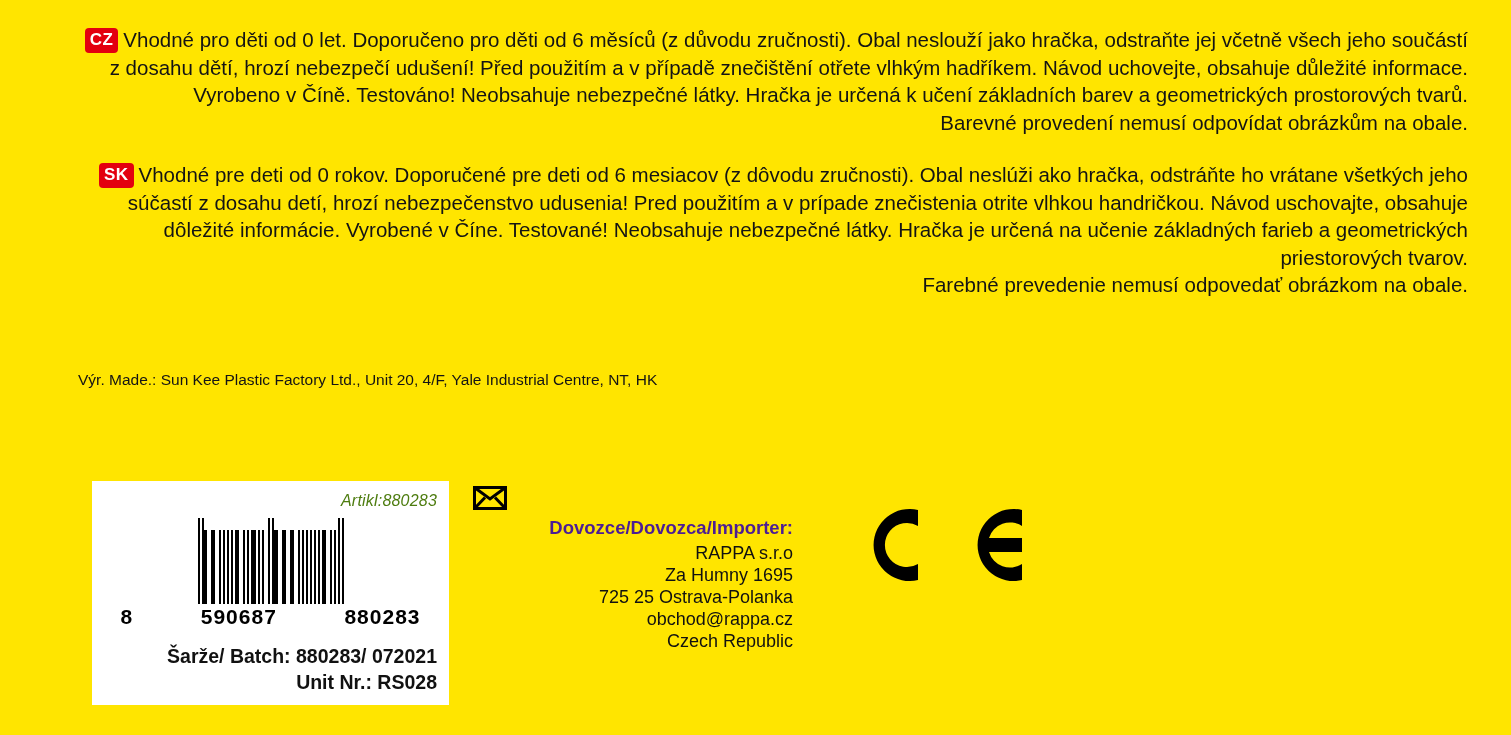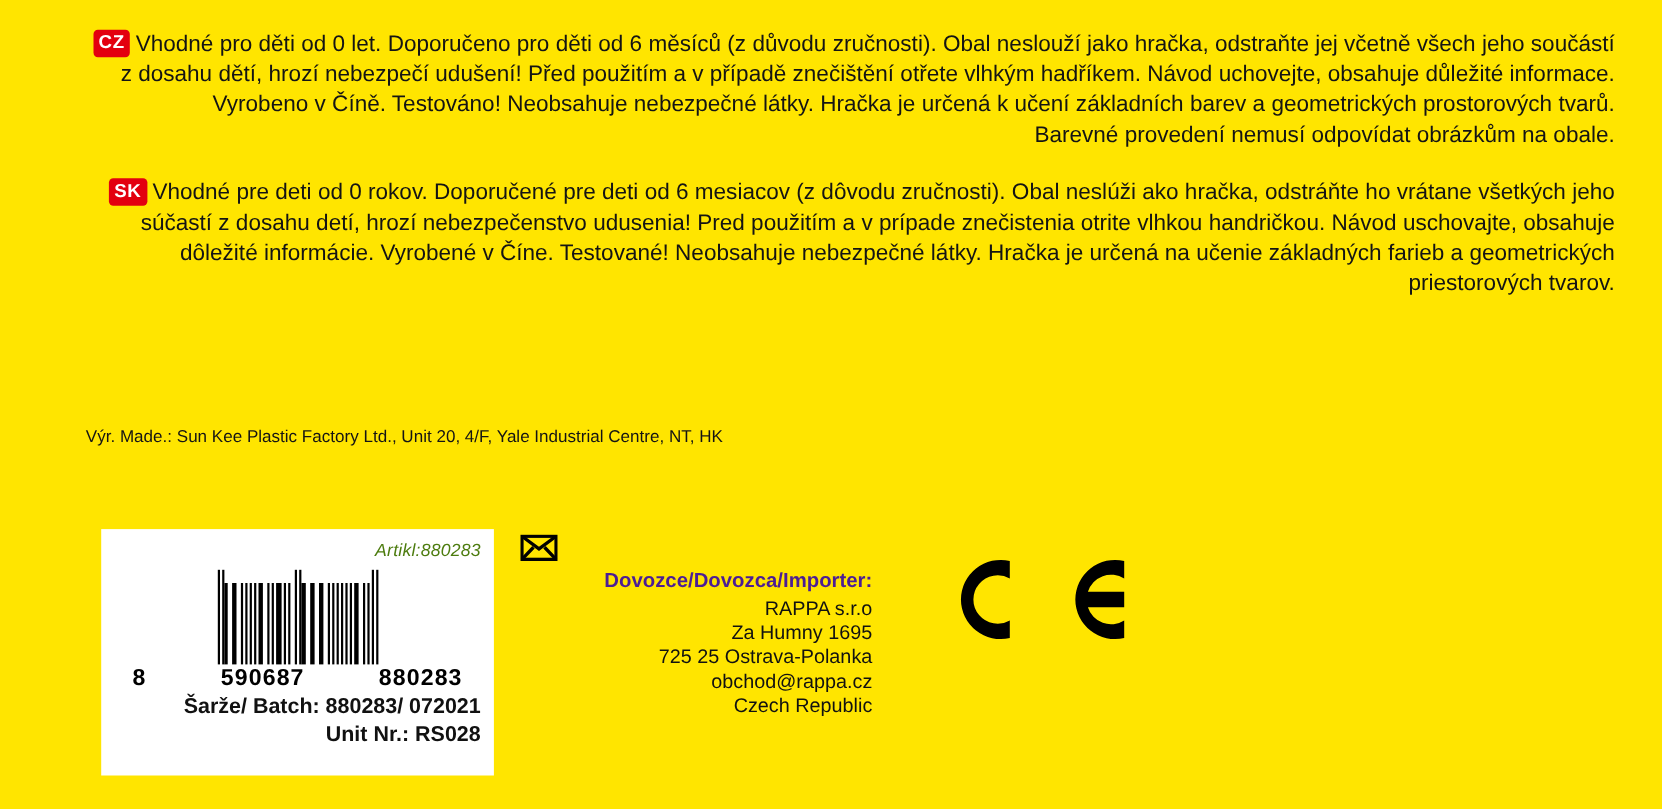--- a/index.html
+++ b/index.html
@@ -54,21 +54,21 @@
   .lang-text {
     display: inline;
   }
   .lang-tail {
     display: block;
   }
 
   .maker-line {
     position: absolute;
     left: 78px;
-    top: 388px;
+    top: 370px;
     font-size: 15.5px;
     line-height: 20px;
     color: #141414;
   }
 
   
   .barcode-card {
     position: absolute;
     left: 92px;
     top: 481px;
@@ -117,21 +117,21 @@
   .barcode-digits span {
     font-family: "Liberation Sans", sans-serif;
   }
   .batch-line, .item-line {
     font-size: 19.5px;
     font-weight: bold;
     line-height: 26px;
     color: #111;
   }
   .batch-line {
-    margin-top: 0;
+    margin-top: 14px;
   }
 
   
   .importer {
     position: absolute;
     left: 473px;
     top: 486px;
     width: 320px;
   }
   .mail-icon {
@@ -172,20 +172,21 @@
 
   <div class="warnings">
 
     <div class="lang-block cz">
       <span class="lang-badge">CZ</span><span class="lang-text">Vhodné pro děti od 0 let. Doporučeno pro děti od 6 měsíců (z důvodu zručnosti). Obal neslouží jako hračka, odstraňte jej včetně všech jeho součástí z dosahu dětí, hrozí nebezpečí udušení! Před použitím a v případě znečištění otřete vlhkým hadříkem. Návod uchovejte, obsahuje důležité informace. Vyrobeno v Číně. Testováno! Neobsahuje nebezpečné látky. Hračka je určená k učení základních barev a geometrických prostorových tvarů.</span>
       <span class="lang-tail">Barevné provedení nemusí odpovídat obrázkům na obale.</span>
     </div>
 
     <div class="lang-block sk">
       <span class="lang-badge">SK</span><span class="lang-text">Vhodné pre deti od 0 rokov. Doporučené pre deti od 6 mesiacov (z dôvodu zručnosti). Obal neslúži ako hračka, odstráňte ho vrátane všetkých jeho súčastí z dosahu detí, hrozí nebezpečenstvo udusenia! Pred použitím a v prípade znečistenia otrite vlhkou handričkou. Návod uschovajte, obsahuje dôležité informácie. Vyrobené v Číne. Testované! Neobsahuje nebezpečné látky. Hračka je určená na učenie základných farieb a geometrických priestorových tvarov.</span>
+      <span class="lang-tail">Farebné prevedenie nemusí odpovedať obrázkom na obale.</span>
     </div>
 
   </div>
 
   <div class="maker-line">Výr. Made.: Sun Kee Plastic Factory Ltd., Unit 20, 4/F, Yale Industrial Centre, NT, HK</div>
 
   <div class="barcode-card">
     <div class="artikl">
       <span>Artikl:</span><span>880283</span>
     </div>

